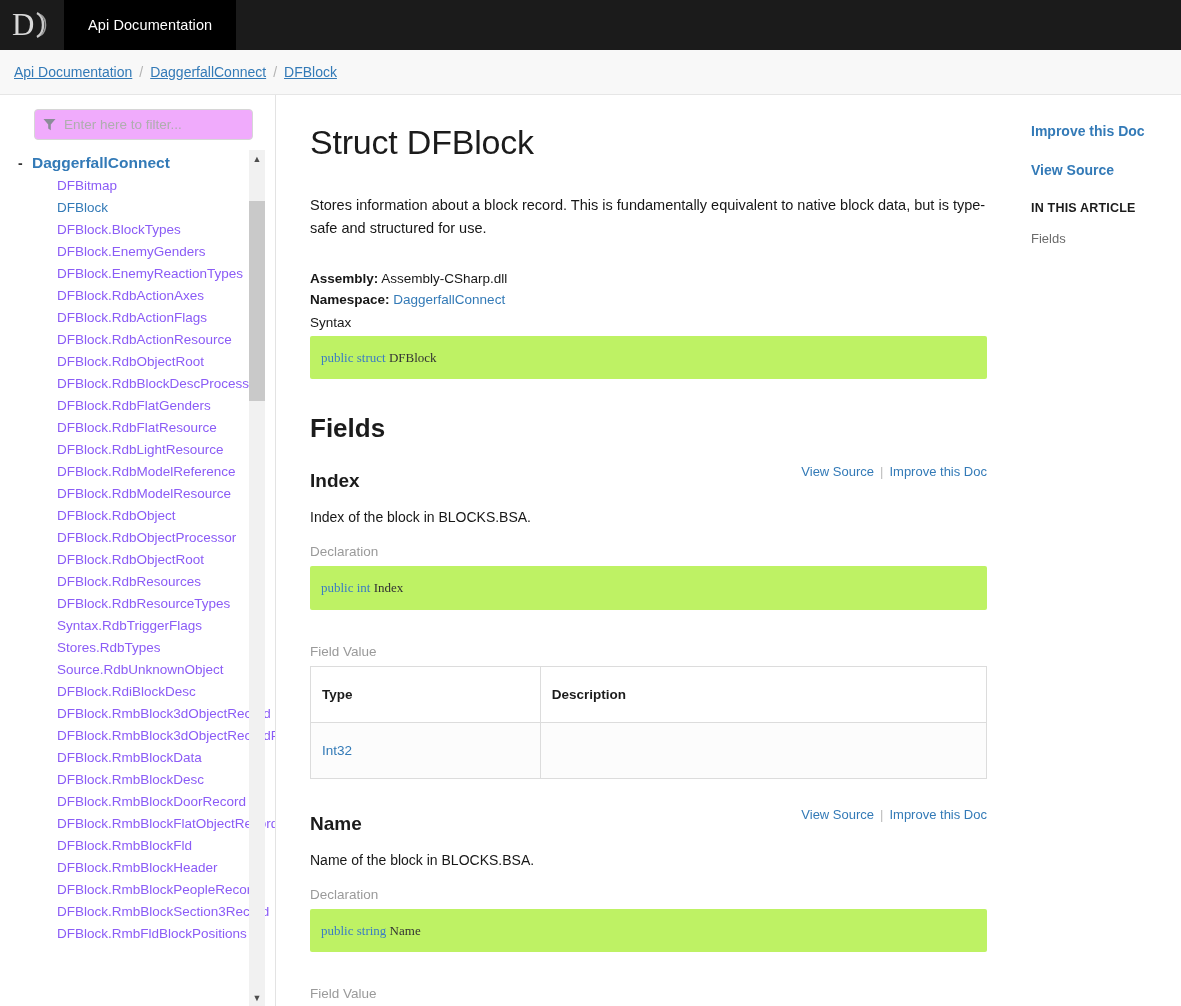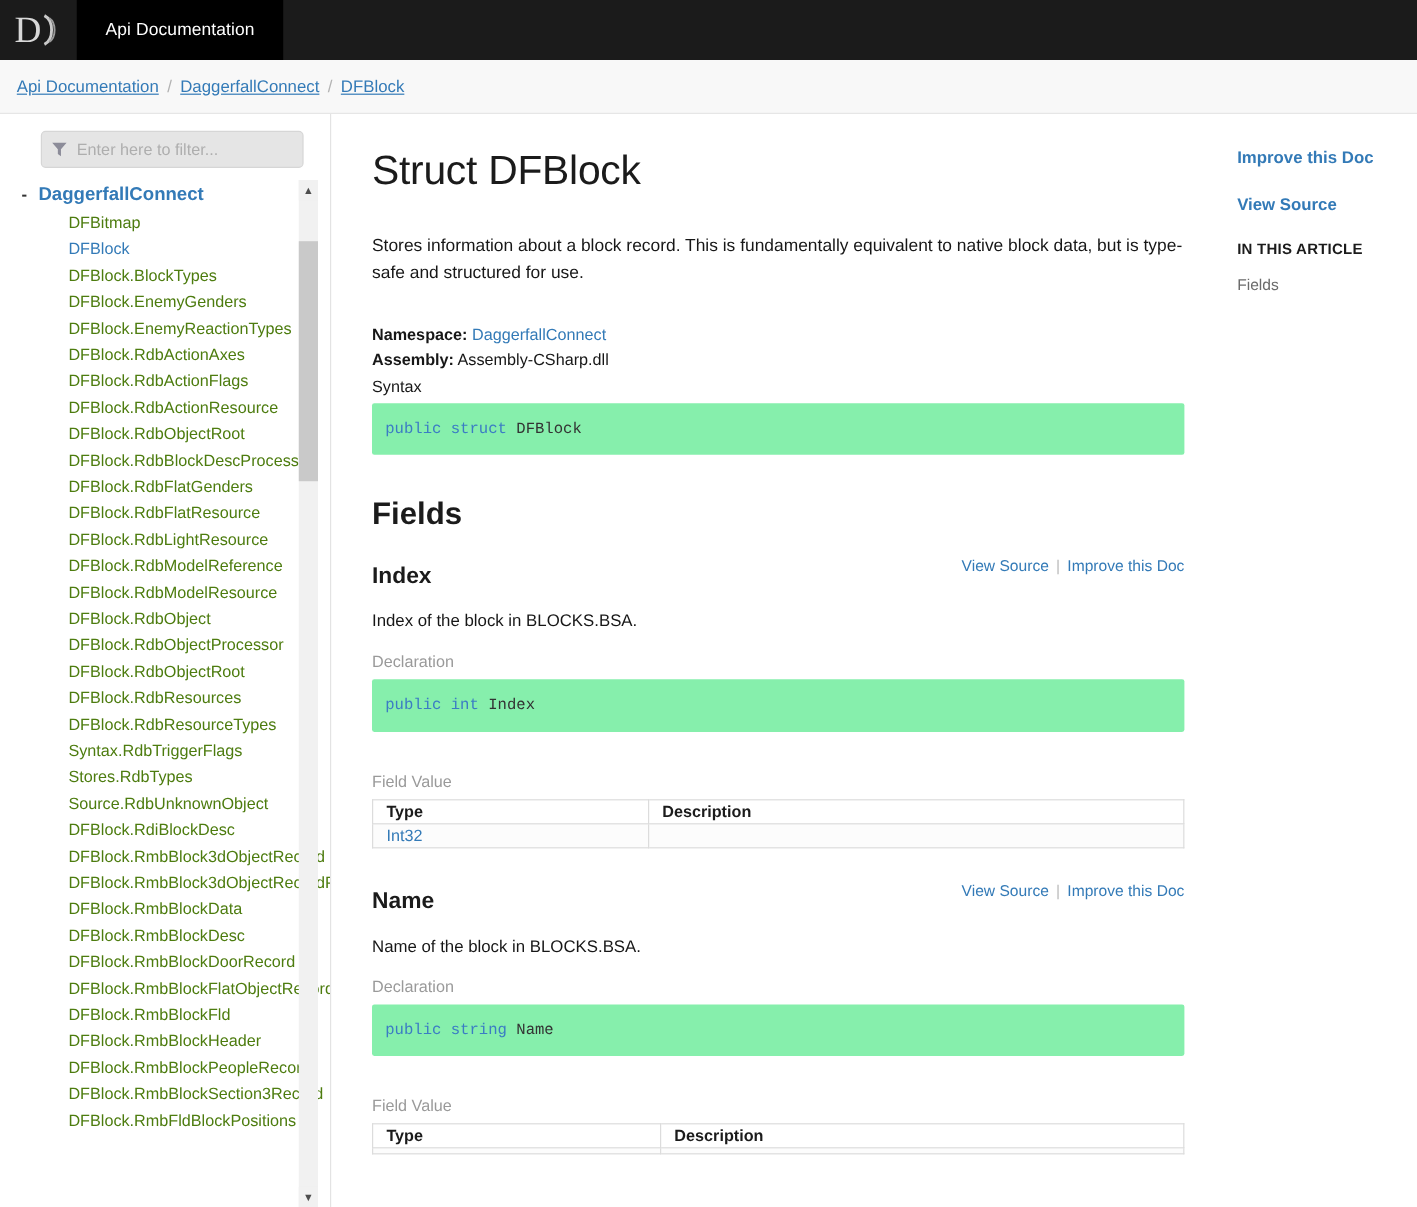--- a/index.html
+++ b/index.html
@@ -61,21 +61,21 @@
     border-right: 1px solid #e3e3e3;
     position: relative;
     overflow: hidden;
   }
   .filter-wrap { padding: 14px 22px 6px 34px; }
   .filter-box {
     display: flex; align-items: center;
     height: 31px;
     border: 1px solid #d6d6d6;
     border-radius: 4px;
-    background: #e5e5e5;
+    background: #f0abfc;
     padding: 0 8px;
   }
   .filter-icon { flex: 0 0 auto; margin-right: 8px; display: flex; }
   .filter-input {
     border: 0; outline: none;
     font-size: 13.5px;
     font-family: "Liberation Sans", sans-serif;
     color: #555;
     width: 100%;
     background: transparent;
@@ -93,21 +93,21 @@
     font-size: 15.5px; font-weight: bold;
     color: #337ab7;
     padding: 2px 0 3px 0;
   }
   .tree-root .toggle {
     width: 14px; color: #333; font-weight: bold;
     font-size: 14px; flex: 0 0 14px;
   }
   .tree-item {
     font-size: 13.5px;
-    color: #4d7c0f;
+    color: #8b5cf6;
     padding: 1px 0 1px 39px;
     line-height: 20px;
     max-width: 215px;
   }
   .tree-item.active { color: #337ab7; }
 
   
   .sb-track {
     position: absolute;
     top: 55px; right: 10px; bottom: 0;
@@ -159,24 +159,24 @@
     color: #171717;
   }
   .meta-line b { font-weight: bold; }
   .meta-line a { color: #337ab7; text-decoration: none; }
   .sub-label {
     font-size: 13.5px;
     color: #171717;
     margin: 8px 0 6px 0;
   }
   .codeblock {
-    background: #86efac;
+    background: #bef264;
     border-radius: 2px;
     padding: 12px 11px;
-    font-family: Liberation Mono, monospace;
+    font-family: Liberation Serif, serif;
     font-size: 13px;
     color: #333;
     line-height: 1.5;
     margin-bottom: 34px;
   }
   .codeblock .kw { color: #3b7cc4; }
 
   h2.section {
     font-size: 26px;
     font-weight: bold;
@@ -212,21 +212,21 @@
   }
   table.fv {
     width: 100%;
     border-collapse: collapse;
     margin-bottom: 34px;
     font-size: 13.5px;
   }
   table.fv th, table.fv td {
     border: 1px solid #dcdcdc;
     text-align: left;
-    padding: 2px 11px;
+    padding: 20px 11px;
     vertical-align: top;
   }
   table.fv th { font-weight: bold; color: #1b1b1b; background: #fff; }
   table.fv td { background: #fcfcfc; }
   table.fv td a { color: #337ab7; text-decoration: none; text-align: right; }
   table.fv .col-type { width: 34%; }
   table.fv.wide .col-type { width: 35.5%; }
 
   
   .affix {
@@ -344,26 +344,26 @@
   </div>
 
   <div class="main">
     <div class="article">
 
       <h1 class="page-title">Struct DFBlock</h1>
 
       <p class="summary">Stores information about a block record. This is fundamentally equivalent to native block data, but is type-safe and structured for use.</p>
 
       <div class="meta-line">
+        <b>Assembly:</b>
+        <span>Assembly-CSharp.dll</span>
+      </div>
+      <div class="meta-line">
         <b>Namespace:</b>
         <a href="#">DaggerfallConnect</a>
-      </div>
-      <div class="meta-line">
-        <b>Assembly:</b>
-        <span>Assembly-CSharp.dll</span>
       </div>
 
       <div class="sub-label">Syntax</div>
       <div class="codeblock">
         <span class="kw">public struct</span>
         <span>DFBlock</span>
       </div>
 
       <h2 class="section">Fields</h2>
 

